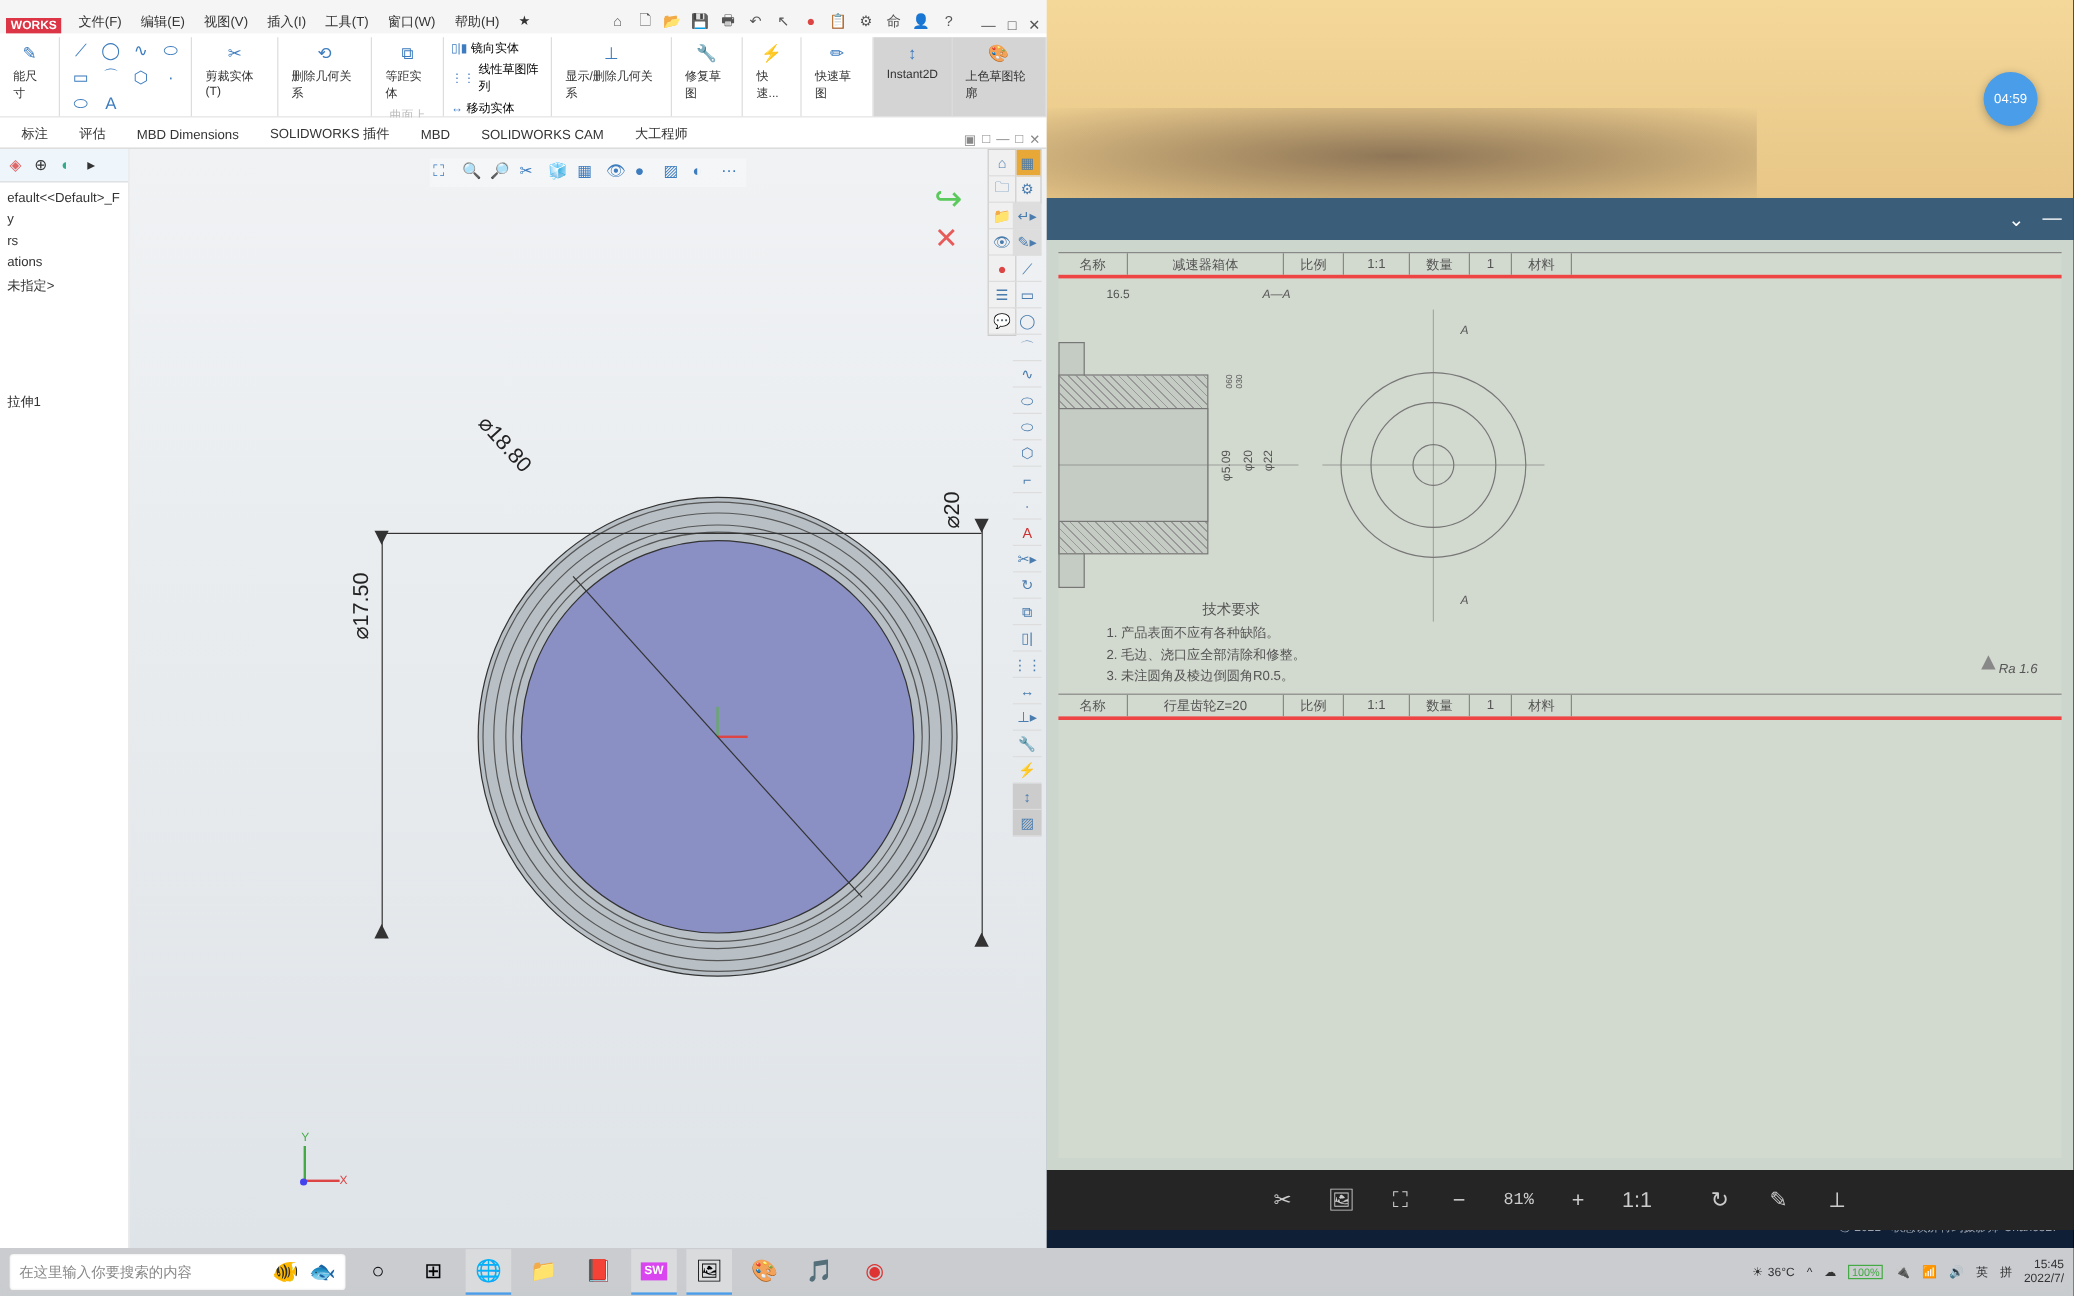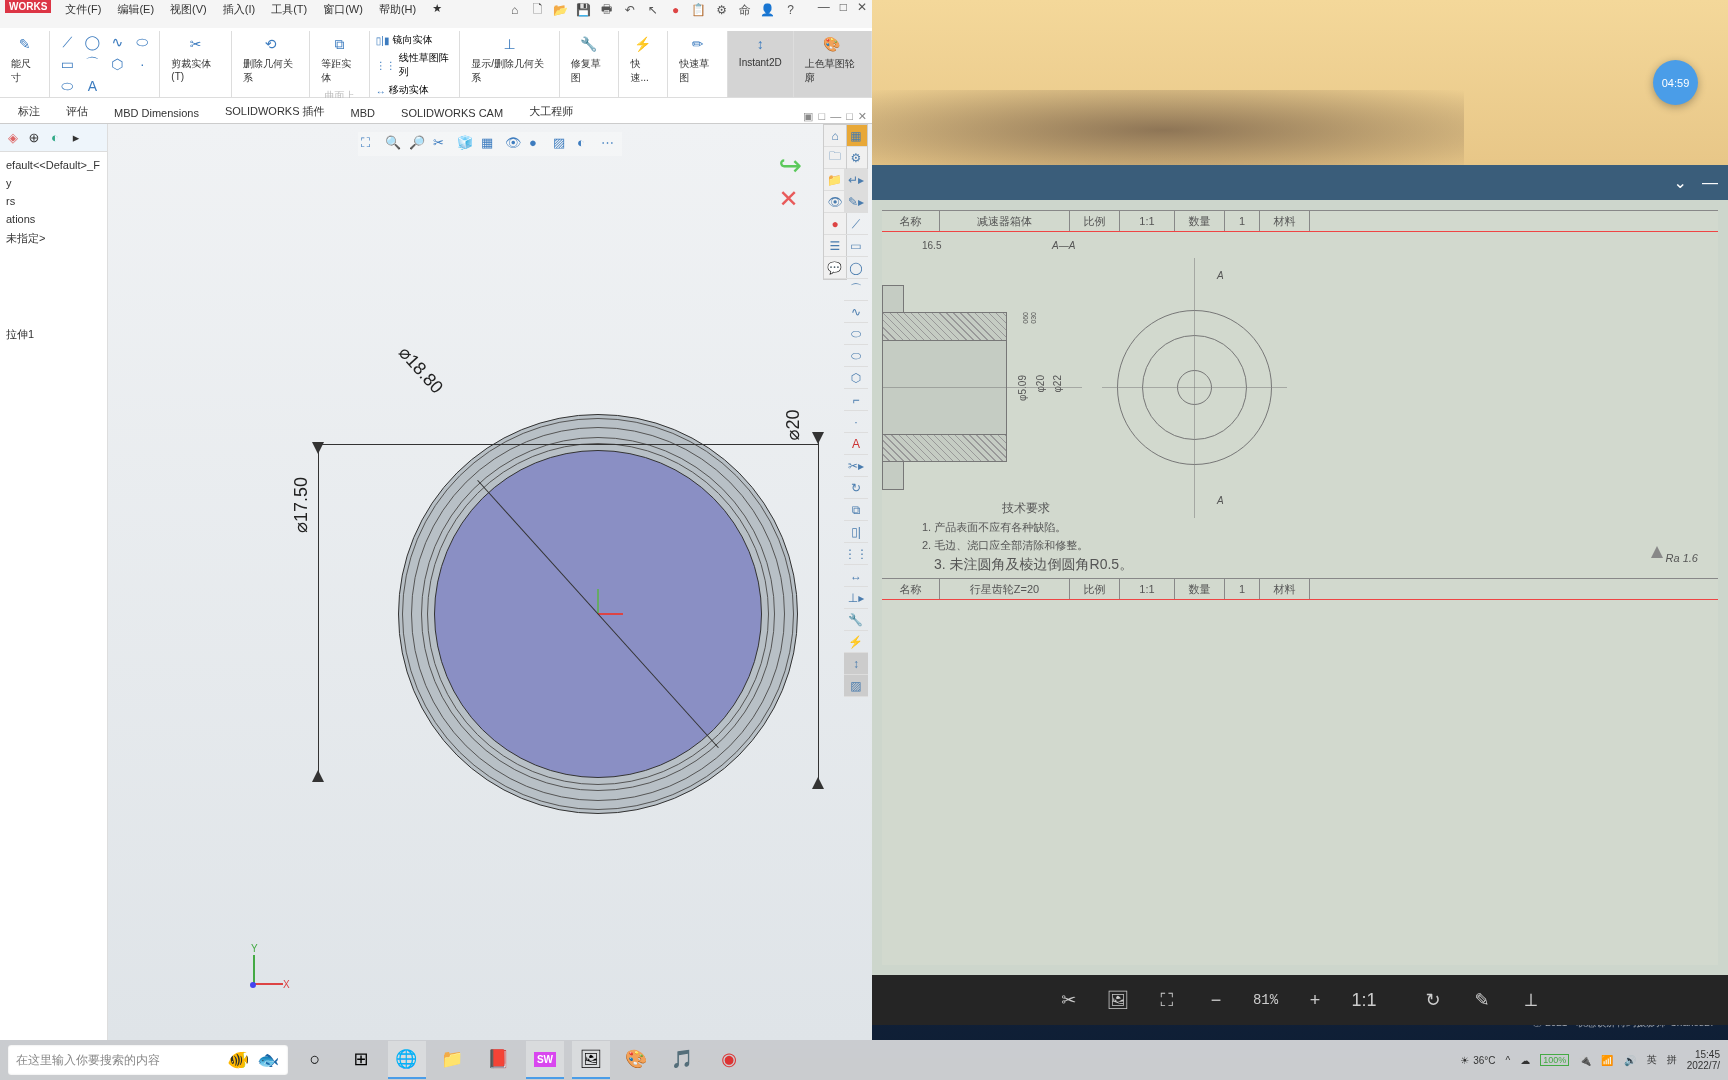--- a/index.html
+++ b/index.html
@@ -20,28 +20,28 @@
 .drawing-img { position: relative; width: 100%; height: 100%; background: #d2d9ce; }
 .photo-toolbar { position: absolute; bottom: 0; left: 0; right: 0; height: 50px; background: #252525; display: flex; align-items: center; justify-content: center; gap: 25px; color: #ccc; }
 .photo-toolbar .zoom-pct { font-size: 14px; font-family: Liberation Mono, monospace; }
 .photo-tool-btn { width: 24px; height: 24px; display: flex; align-items: center; justify-content: center; font-size: 18px; }
 
 
 .dwg-text { position: absolute; font-size: 10px; color: #555; }
 .dwg-circle { position: absolute; border: 1px solid #777; border-radius: 50%; }
 .dwg-rect { position: absolute; border: 1px solid #777; }
 .dwg-line { position: absolute; background: #777; }
-.dwg-header-row { position: absolute; display: flex; border-top: 1px solid #888; border-bottom: 1px solid #ef4444; height: 22px; }
+.dwg-header-row { position: absolute; display: flex; border-top: 1px solid #888; border-bottom: 3px solid #ef4444; height: 22px; }
 .dwg-cell { border-right: 1px solid #888; padding: 2px 8px; font-size: 11px; color: #555; display: flex; align-items: center; justify-content: center; }
 .dwg-param-table { position: absolute; right: 0; top: 25px; border-left: 1px solid #888; }
 .dwg-param-row { display: flex; height: 22px; border-bottom: 1px solid #888; }
 
 
 .sw-app { position: absolute; top: 0; left: 0; width: 872px; height: 1040px; background: #fff; display: flex; flex-direction: column; }
-.sw-titlebar { height: 28px; background: #f5f5f5; display: flex; align-items: flex-start; padding: 0 5px; gap: 2px; }
+.sw-titlebar { height: 28px; background: #f5f5f5; display: flex; align-items: flex-end; padding: 0 5px; gap: 2px; }
 .sw-logo { background: #dc3545; color: #fff; font-weight: bold; padding: 1px 4px; font-size: 10px; }
 .sw-menu { display: flex; gap: 8px; font-size: 11px; color: #333; margin-left: 8px; }
 .sw-menu span { padding: 2px 4px; cursor: default; }
 .sw-qat { display: flex; gap: 3px; margin-left: auto; align-items: center; }
 .sw-qat-btn { width: 20px; height: 20px; display: flex; align-items: center; justify-content: center; font-size: 12px; color: #555; }
 .sw-win-controls { display: flex; gap: 10px; margin-left: 15px; font-size: 12px; color: #555; }
 
 .sw-ribbon { height: 70px; background: #fff; border-bottom: 1px solid #ddd; display: flex; padding-top: 3px; }
 .ribbon-group { display: flex; flex-direction: column; border-right: 1px solid #ddd; padding: 0 6px; font-size: 10px; }
 .ribbon-btns { display: flex; gap: 3px; }
@@ -149,21 +149,21 @@
       <div class="dwg-circle" style="top:160px; left:295px; width:35px; height:35px"></div>
 
       <div class="dwg-line" style="top:177px; left:220px; width:185px; height:1px; opacity:0.5"></div>
       <div class="dwg-line" style="top:48px; left:312px; width:1px; height:260px; opacity:0.5"></div>
       <div class="dwg-line" style="top:177px; left:0; width:200px; height:1px; opacity:0.5"></div>
 
 
       <div class="dwg-text" style="top:290px; left:120px; font-size:12px">技术要求</div>
       <div class="dwg-text" style="top:310px; left:40px; font-size:11px">1. 产品表面不应有各种缺陷。</div>
       <div class="dwg-text" style="top:328px; left:40px; font-size:11px">2. 毛边、浇口应全部清除和修整。</div>
-      <div class="dwg-text" style="top:346px; left:52px; font-size:14px">3. 未注圆角及棱边倒圆角R0.5。</div>
+      <div class="dwg-text" style="top:346px; left:40px; font-size:11px">3. 未注圆角及棱边倒圆角R0.5。</div>
       <div class="dwg-text" style="top:342px; right:20px; font-size:11px; font-style:italic">Ra 1.6</div>
       <div style="position:absolute; top:336px; right:55px; width:0; height:0; border-left:6px solid transparent; border-right:6px solid transparent; border-bottom:12px solid transparent; border-bottom-color:#888; transform:rotate(0deg)"></div>
 
       <div class="dwg-header-row" style="top:368px; left:0; right:0;">
         <div class="dwg-cell" style="width:58px">名称</div>
         <div class="dwg-cell" style="width:130px">行星齿轮Z=20</div>
         <div class="dwg-cell" style="width:50px">比例</div>
         <div class="dwg-cell" style="width:55px">1:1</div>
         <div class="dwg-cell" style="width:50px">数量</div>
         <div class="dwg-cell" style="width:35px">1</div>

